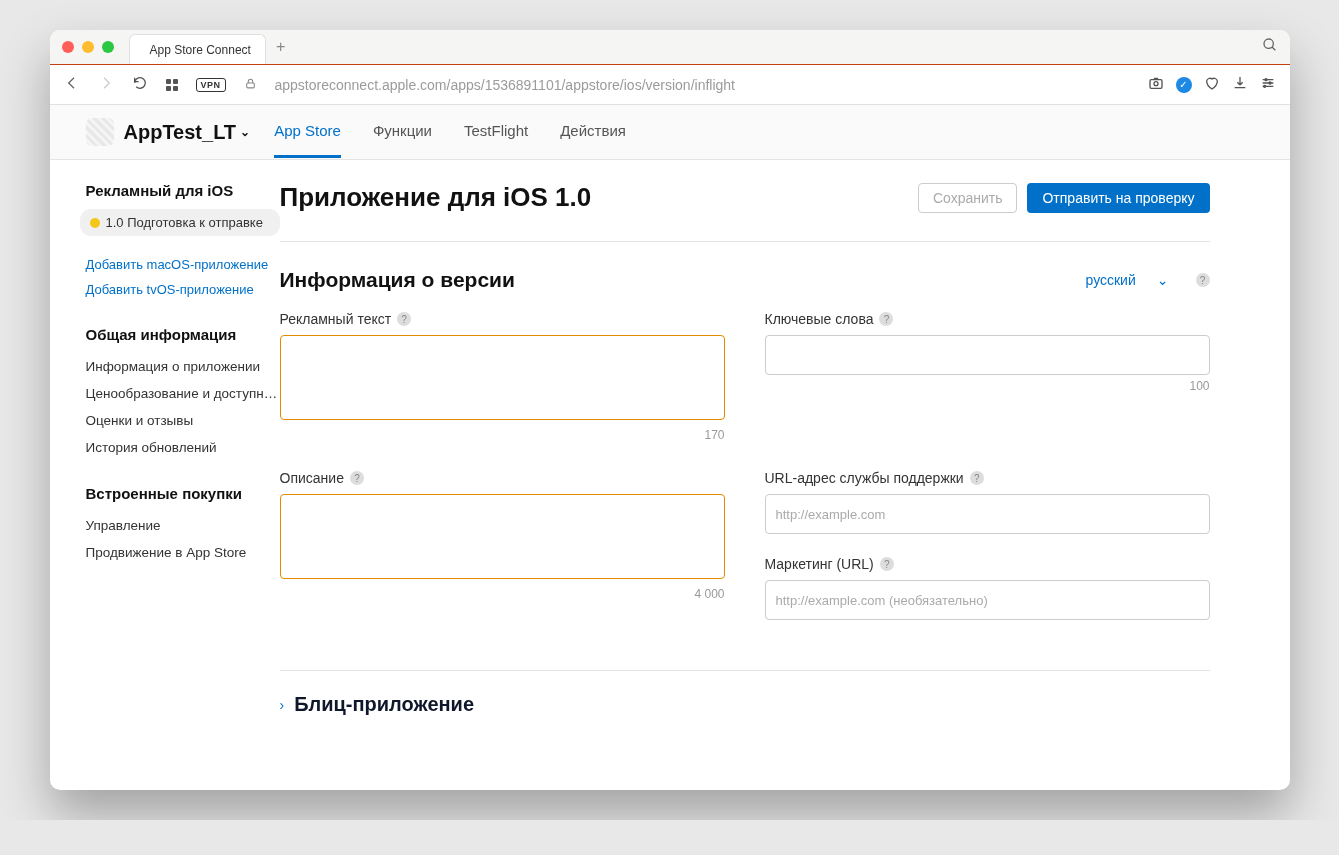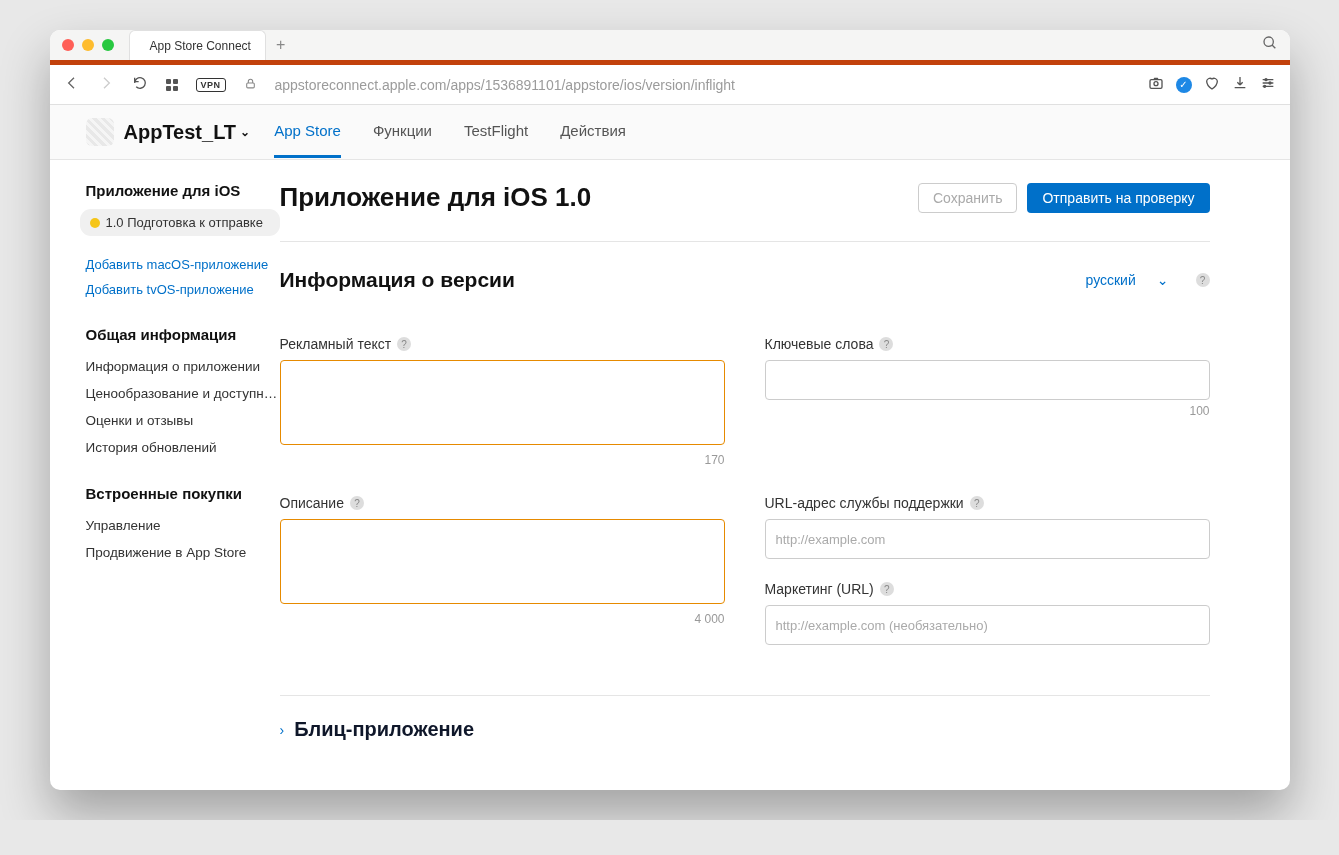--- a/index.html
+++ b/index.html
@@ -1,20 +1,20 @@
 <!DOCTYPE html>
 <html><head>
 <meta charset="utf-8">
 <style>
 * { box-sizing: border-box; margin: 0; padding: 0; }
 body { font-family: -apple-system, BlinkMacSystemFont, "Segoe UI", Helvetica, Arial, sans-serif; background: #e8e8e8; padding: 30px; }
 
 .window { width: 1240px; height: 760px; background: #fff; border-radius: 10px; box-shadow: 0 25px 50px rgba(0,0,0,0.3); overflow: hidden; display: flex; flex-direction: column; margin: 0 auto; }
 
-.titlebar { height: 35px; background: #f5f5f4; display: flex; align-items: center; padding: 0 12px; border-bottom: 5px solid #c2410c; position: relative; }
+.titlebar { height: 35px; background: #f5f5f4; display: flex; align-items: center; padding: 0 12px; border-bottom: 1px solid #c2410c; position: relative; }
 .traffic { display: flex; gap: 8px; }
 .dot { width: 12px; height: 12px; border-radius: 50%; }
 .dot.red { background: #ff5f57; }
 .dot.yellow { background: #febc2e; }
 .dot.green { background: #28c840; }
 .tab { margin-left: 15px; background: #fff; border-radius: 6px 6px 0 0; padding: 6px 14px; display: flex; align-items: center; gap: 6px; font-size: 12px; color: #333; height: 30px; align-self: flex-end; border: 1px solid #e0e0e0; border-bottom: none; }
 .apple-logo { font-size: 12px; }
 .newtab { margin-left: 10px; color: #888; font-size: 16px; cursor: pointer; }
 .search-lens { margin-left: auto; color: #666; }
 
@@ -54,21 +54,21 @@
 .head-btns { display: flex; gap: 10px; }
 .btn { border-radius: 4px; padding: 6px 14px; font-size: 14px; cursor: pointer; border: 1px solid transparent; }
 .btn.ghost { background: #fff; border-color: #ccc; color: #aaa; }
 .btn.primary { background: #0070c9; color: #fff; }
 
 .section-head { display: flex; justify-content: space-between; margin-top: 26px; }
 .section-title { font-size: 21px; font-weight: 700; color: #111; }
 .lang { display: flex; align-items: center; gap: 21px; color: #0070c9; font-size: 14px; cursor: pointer; }
 .help-q { width: 14px; height: 14px; border-radius: 50%; background: #ddd; color: #888; font-size: 10px; display: inline-flex; align-items: center; justify-content: center; margin-left: 6px; }
 
-.form-grid { display: grid; grid-template-columns: 1fr 1fr; gap: 28px 40px; margin-top: 44px; }
+.form-grid { display: grid; grid-template-columns: 1fr 1fr; gap: 28px 40px; margin-top: 19px; }
 .field-label { font-size: 14px; color: #333; margin-bottom: 8px; display: flex; align-items: center; }
 .textarea { width: 100%; border: 1px solid #e68a00; border-radius: 4px; resize: none; padding: 8px; font-family: inherit; font-size: 13px; }
 .textarea.promo { height: 85px; }
 .textarea.desc { height: 85px; }
 .input { width: 100%; border: 1px solid #ccc; border-radius: 4px; padding: 6px 10px; font-size: 13px; height: 40px; }
 .input::placeholder { color: #aaa; }
 .counter { text-align: right; font-size: 12px; color: #999; margin-top: 4px; }
 
 .divider { border-top: 1px solid #e5e5e5; margin-top: 50px; }
 .collapse { display: flex; align-items: center; gap: 10px; margin-top: 22px; cursor: pointer; }
@@ -165,21 +165,21 @@
       <div class="subnav-tab active">App Store</div>
       <div class="subnav-tab">Функции</div>
       <div class="subnav-tab">TestFlight</div>
       <div class="subnav-tab">Действия</div>
     </div>
   </div>
 
   <div class="content">
 
     <div class="sidebar">
-      <div class="side-head">Приложение для iOS</div>
+      <div class="side-head">Рекламный для iOS</div>
       <div class="status-pill">
         <span class="status-dot"></span>
         <span>1.0 Подготовка к отправке</span>
       </div>
       <a class="side-link">Добавить macOS-приложение</a>
       <a class="side-link">Добавить tvOS-приложение</a>
 
       <div class="side-head" style="margin-top:24px">Общая информация</div>
       <a class="side-item">Информация о приложении</a>
       <a class="side-item">Ценообразование и доступно…</a>

